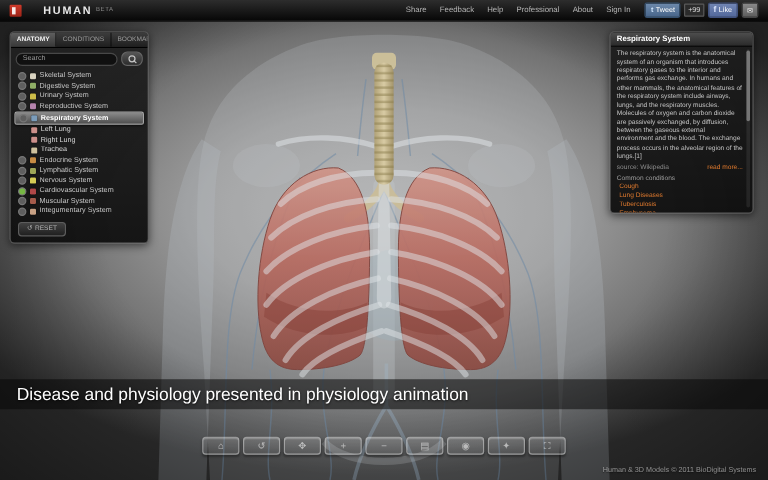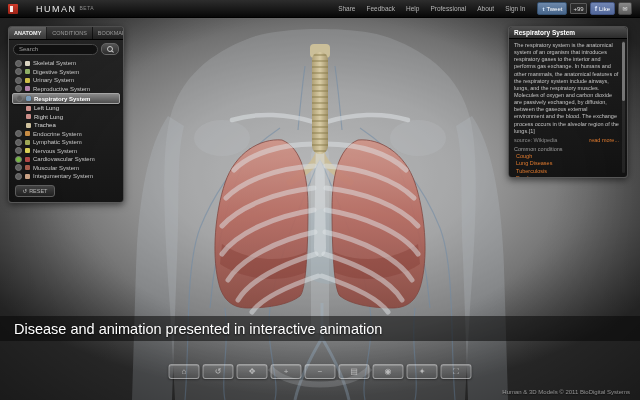--- a/index.html
+++ b/index.html
@@ -14,21 +14,21 @@
   .vignette{position:absolute;inset:0;pointer-events:none;
     background:radial-gradient(ellipse at 50% 45%, rgba(0,0,0,0) 52%, rgba(0,0,0,0.45) 100%);}
   .anatomy{position:absolute;left:130px;top:8px;}
   
   .topbar{position:absolute;top:0;left:0;right:0;height:18px;z-index:30;
     background:linear-gradient(#2d2d2d,#070707);border-bottom:1px solid #000;
     display:flex;align-items:center;padding:0 8px;box-sizing:border-box;}
   .logo{display:flex;align-items:flex-start;gap:3px;cursor:pointer;}
   .logo-mark{width:10px;height:10px;background:linear-gradient(#d03a2a,#9c2317);border-radius:1px;position:relative;}
   .logo-mark:after{content:"";position:absolute;left:2px;top:2px;width:3px;height:6px;background:#fff;opacity:.9;}
-  .logo-text{color:#e8e8e8;font-size:9px;font-weight:normal;letter-spacing:1.5px;line-height:10px;padding-left:15px;}
+  .logo-text{color:#e8e8e8;font-size:9px;font-weight:bold;letter-spacing:1.5px;line-height:10px;padding-left:15px;}
   .beta{color:#8a8a8a;font-size:5px;letter-spacing:.5px;line-height:6px;margin-top:1px;}
   .menu{margin-left:auto;display:flex;gap:11px;font-size:6.5px;color:#b5b5b5;}
   .menu span{cursor:pointer;}
   .social{display:flex;align-items:center;gap:3px;margin-left:12px;}
   .tweet-btn{height:11px;display:flex;align-items:center;gap:2px;padding:0 4px;border-radius:2px;
     background:linear-gradient(#6d89ab,#47658a);border:1px solid #35506e;color:#fff;font-size:6px;cursor:pointer;}
   .tw-glyph{color:#cfe6ff;font-size:6px;font-weight:bold;}
   .count-badge{height:9px;padding:0 2px;border:1px solid #5a5a5a;background:#2b2b2b;color:#ddd;
     font-size:6px;display:flex;align-items:center;border-radius:1px;cursor:pointer;}
   .like-btn{height:11px;display:flex;align-items:center;gap:2px;padding:0 4px;border-radius:2px;
@@ -312,21 +312,21 @@
     <div class="cond">Tuberculosis</div>
     <div class="cond">Emphysema</div>
 
   </div>
   <div class="scrollbar">
     <div class="scroll-thumb"></div>
   </div>
 </div>
 
 <div class="banner">
-  <span>Disease and animation presented in interactive animation</span>
+  <span>Disease and physiology presented in physiology animation</span>
 </div>
 
 <div class="bottom-toolbar">
   <div class="tb-btn">⌂</div>
   <div class="tb-btn">↺</div>
   <div class="tb-btn">✥</div>
   <div class="tb-btn">+</div>
   <div class="tb-btn">−</div>
   <div class="tb-btn">▤</div>
   <div class="tb-btn">◉</div>

